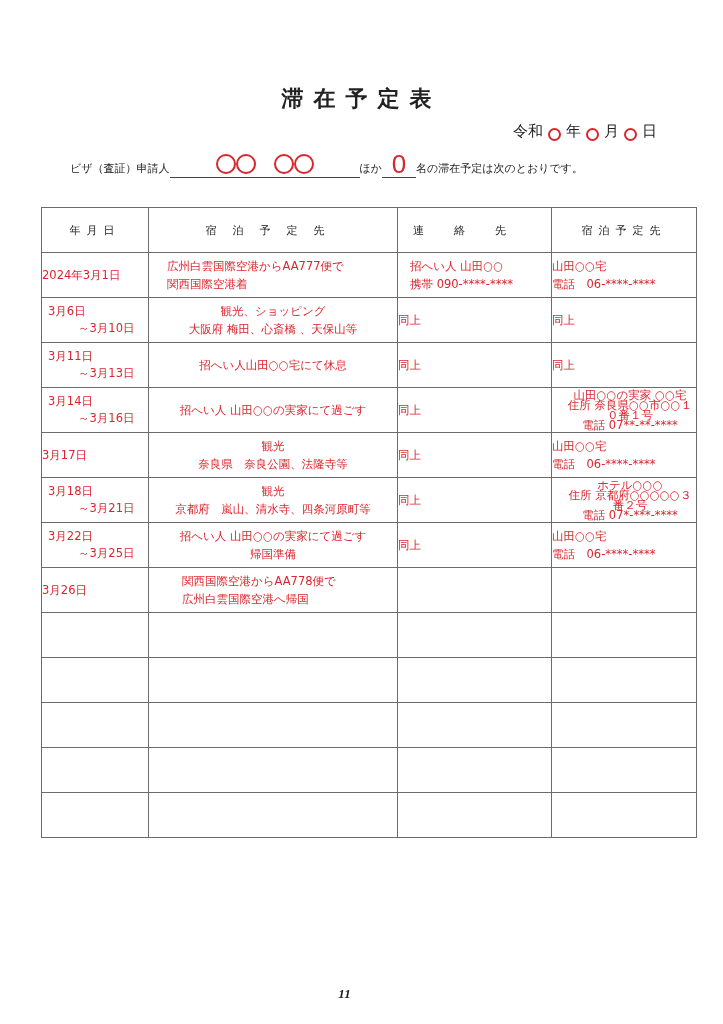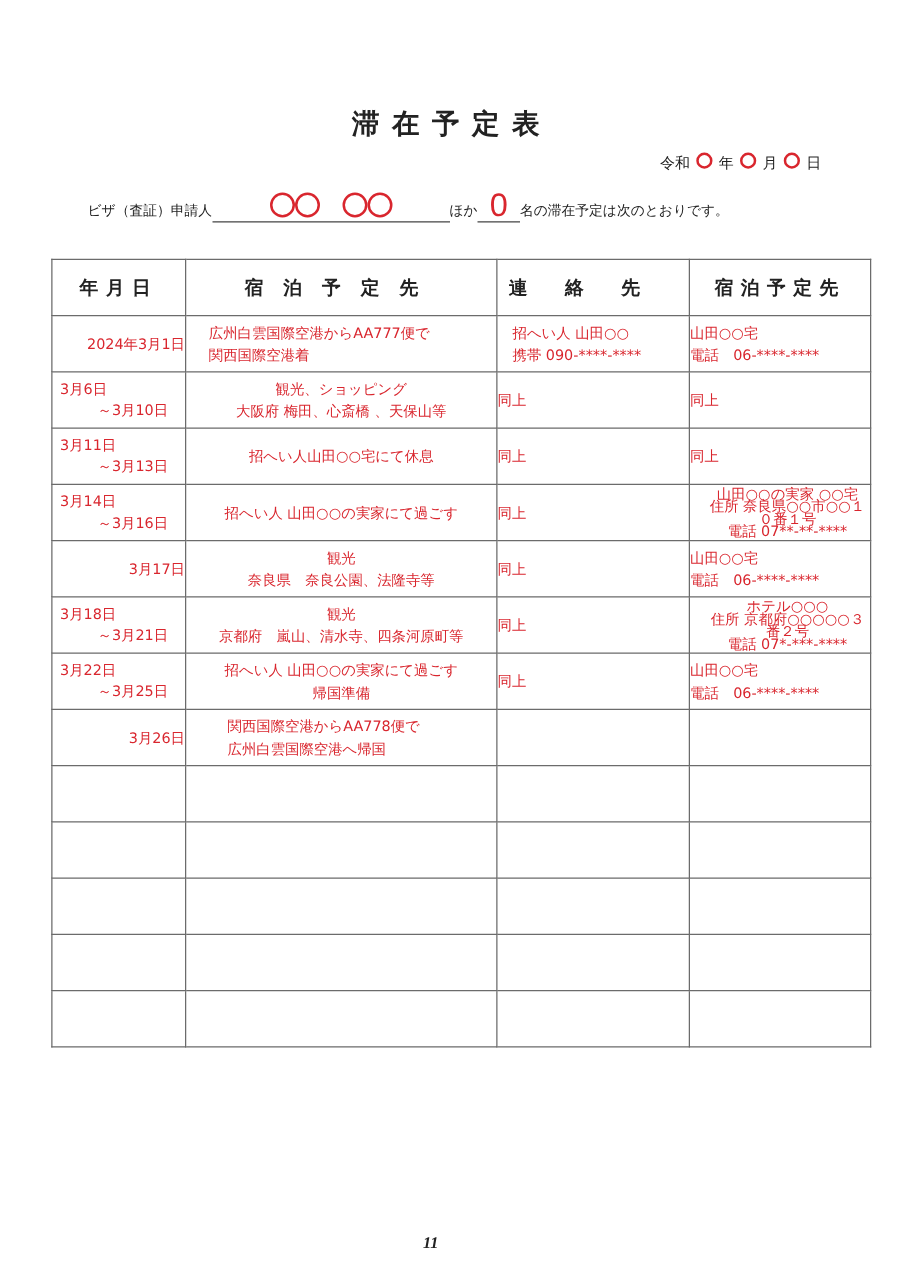--- a/index.html
+++ b/index.html
@@ -1,46 +1,46 @@
 <!DOCTYPE html>
 <html><head>
 <meta charset="utf-8">
 <style>
   html, body { margin: 0; padding: 0; background: #ffffff; }
   body { width: 723px; height: 1024px; position: relative; overflow: hidden;
          font-family: "DejaVu Sans", sans-serif; color: #222; }
   .title { position: absolute; left: 0; width: 723px; top: 84px; text-align: center;
            font-size: 22px; font-weight: bold; letter-spacing: 10px; color: #222; }
-  .date-line { position: absolute; top: 122px; right: 66px; font-size: 12px; color: #222;
-               display: flex; align-items: flex-start; gap: 3px; }
+  .date-line { position: absolute; top: 122px; right: 66px; font-size: 15px; color: #222;
+               display: flex; align-items: flex-end; gap: 3px; }
   .circle-sm { display: inline-block; width: 13px; height: 13px; border: 2px solid #d9262e;
                border-radius: 50%; box-sizing: border-box; margin: 0 2px; }
   .applicant { position: absolute; top: 151px; left: 70px; font-size: 11px; color: #222;
                display: flex; align-items: flex-end; white-space: nowrap; text-align: right; }
   .blank { display: inline-flex; align-items: flex-end; justify-content: center;
            border-bottom: 1px solid #444; height: 26px; }
   .blank.name { width: 190px; }
   .blank.count { width: 34px; }
   .big-circ { display: inline-block; width: 20px; height: 20px; border: 2.5px solid #d9262e;
               border-radius: 50%; box-sizing: border-box; margin: 0 0 3px 0; }
   .gap { display: inline-block; width: 18px; }
   .zero { color: #d9262e; font-size: 26px; line-height: 26px; font-family: "Liberation Sans", sans-serif; }
 
   table.sched { position: absolute; left: 41px; top: 207px; width: 655px;
                 border-collapse: collapse; table-layout: fixed; }
   table.sched td, table.sched th { border: 1px solid #6b6b6b; padding: 0; font-size: 11.5px;
                  color: #d9262e; vertical-align: middle; }
-  table.sched th { color: #222; font-weight: bold; font-size: 15px; height: 44px; }
+  table.sched th { color: #222; font-weight: normal; font-size: 11px; height: 44px; }
   .sp-wide { letter-spacing: 16px; }
   .sp-mid { letter-spacing: 6px; }
   .sp-lg { letter-spacing: 30px; }
   tr.r td { height: 44px; }
   .date-cell { padding-left: 6px !important; line-height: 17px; }
   .date-cell .to { padding-left: 30px; display: block; }
-  .date-cell.center { text-align: right; padding-left: 0 !important; }
+  .date-cell.center { text-align: left; padding-left: 0 !important; }
   .act { text-align: center; line-height: 18px; }
   .act.left { text-align: left; padding-left: 18px !important; }
   .act.left2 { text-align: left; padding-left: 33px !important; }
   .ctr { text-align: left; line-height: 18px; }
   .contact { text-align: left; padding-left: 12px !important; line-height: 18px; }
   .small { font-size: 7px; line-height: 10px; text-align: center; padding-left: 12px !important; }
   .page-num { position: absolute; top: 986px; left: 0; width: 689px; text-align: center;
               font-family: "Liberation Serif", serif; font-style: italic; font-weight: bold;
               font-size: 13px; color: #222; }
 </style>

